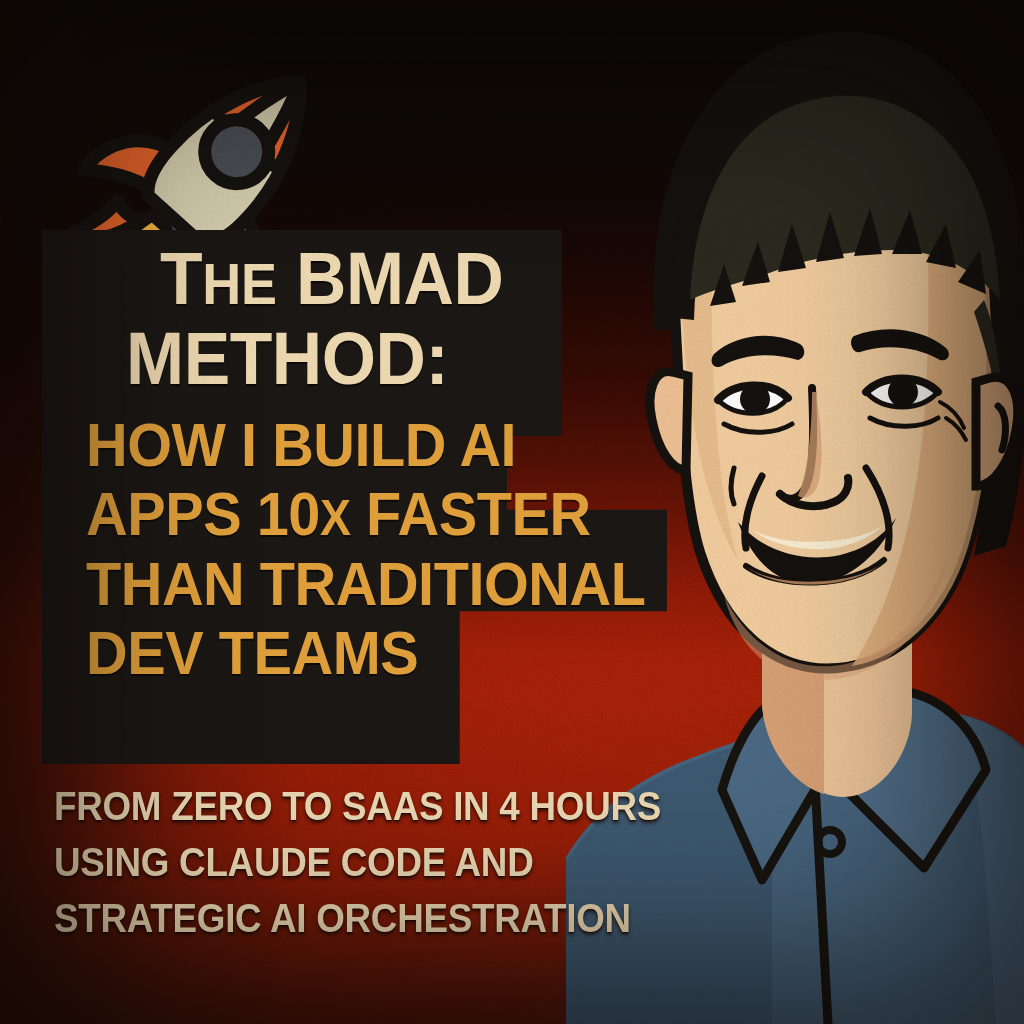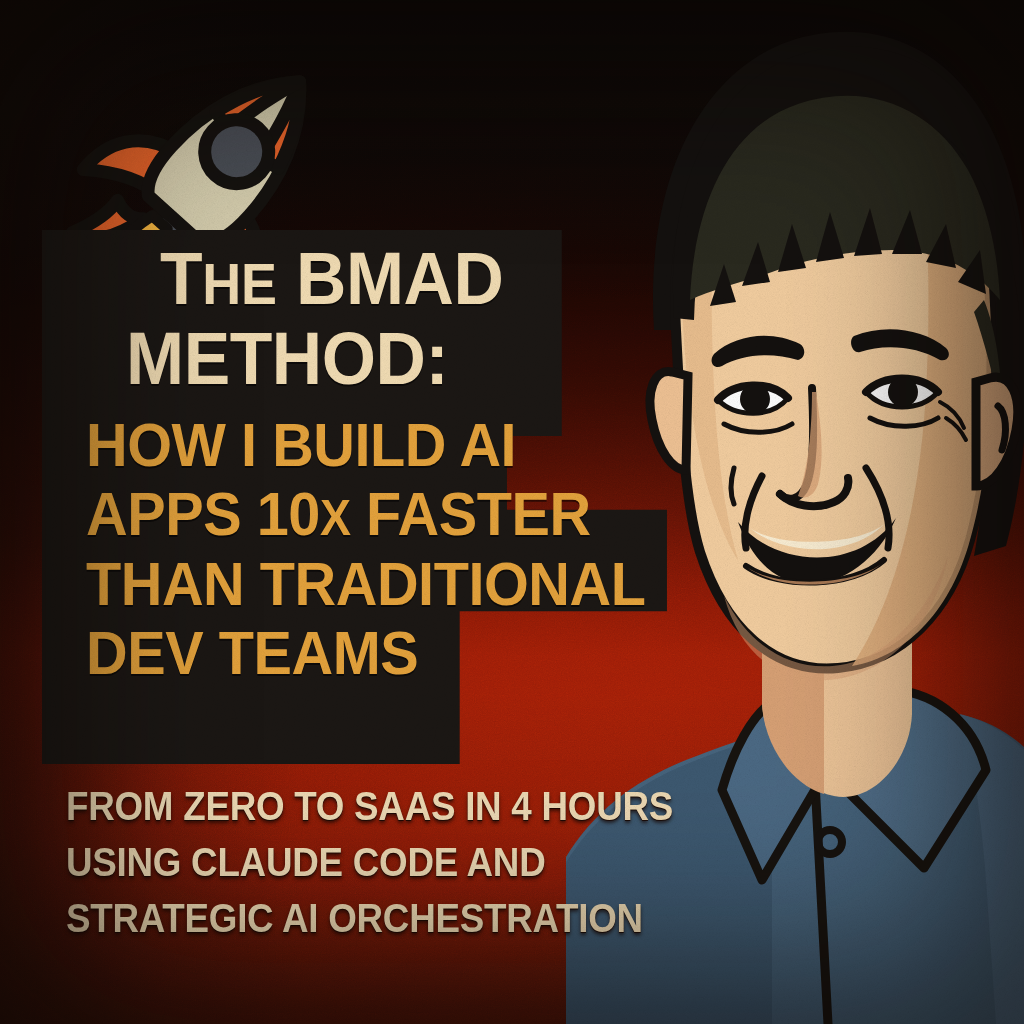--- a/index.html
+++ b/index.html
@@ -95,21 +95,21 @@
   .hl-1 .small-he{font-size:58px;letter-spacing:0px;}
   .hl-2{font-size:75px;margin:10px 0 0 62px;}
   .hl-3{font-size:62px;margin:22px 0 0 22px;}
   .hl-4{font-size:62px;margin:12px 0 0 22px;}
   .hl-4 .lc{font-size:50px;}
   .hl-5{font-size:62px;margin:12px 0 0 22px;}
   .hl-6{font-size:62px;margin:12px 0 0 22px;}
 
   
   #subtitle{
-    position:absolute;left:66px;top:786px;width:700px;
+    position:absolute;left:54px;top:786px;width:700px;
   }
   .sub-line{
     display:block;
     white-space:nowrap;
     color:#f0dcb6;
     font-weight:700;
     font-size:40px;
     line-height:1.0;
     letter-spacing:-0.3px;
     transform:scaleX(.92);

